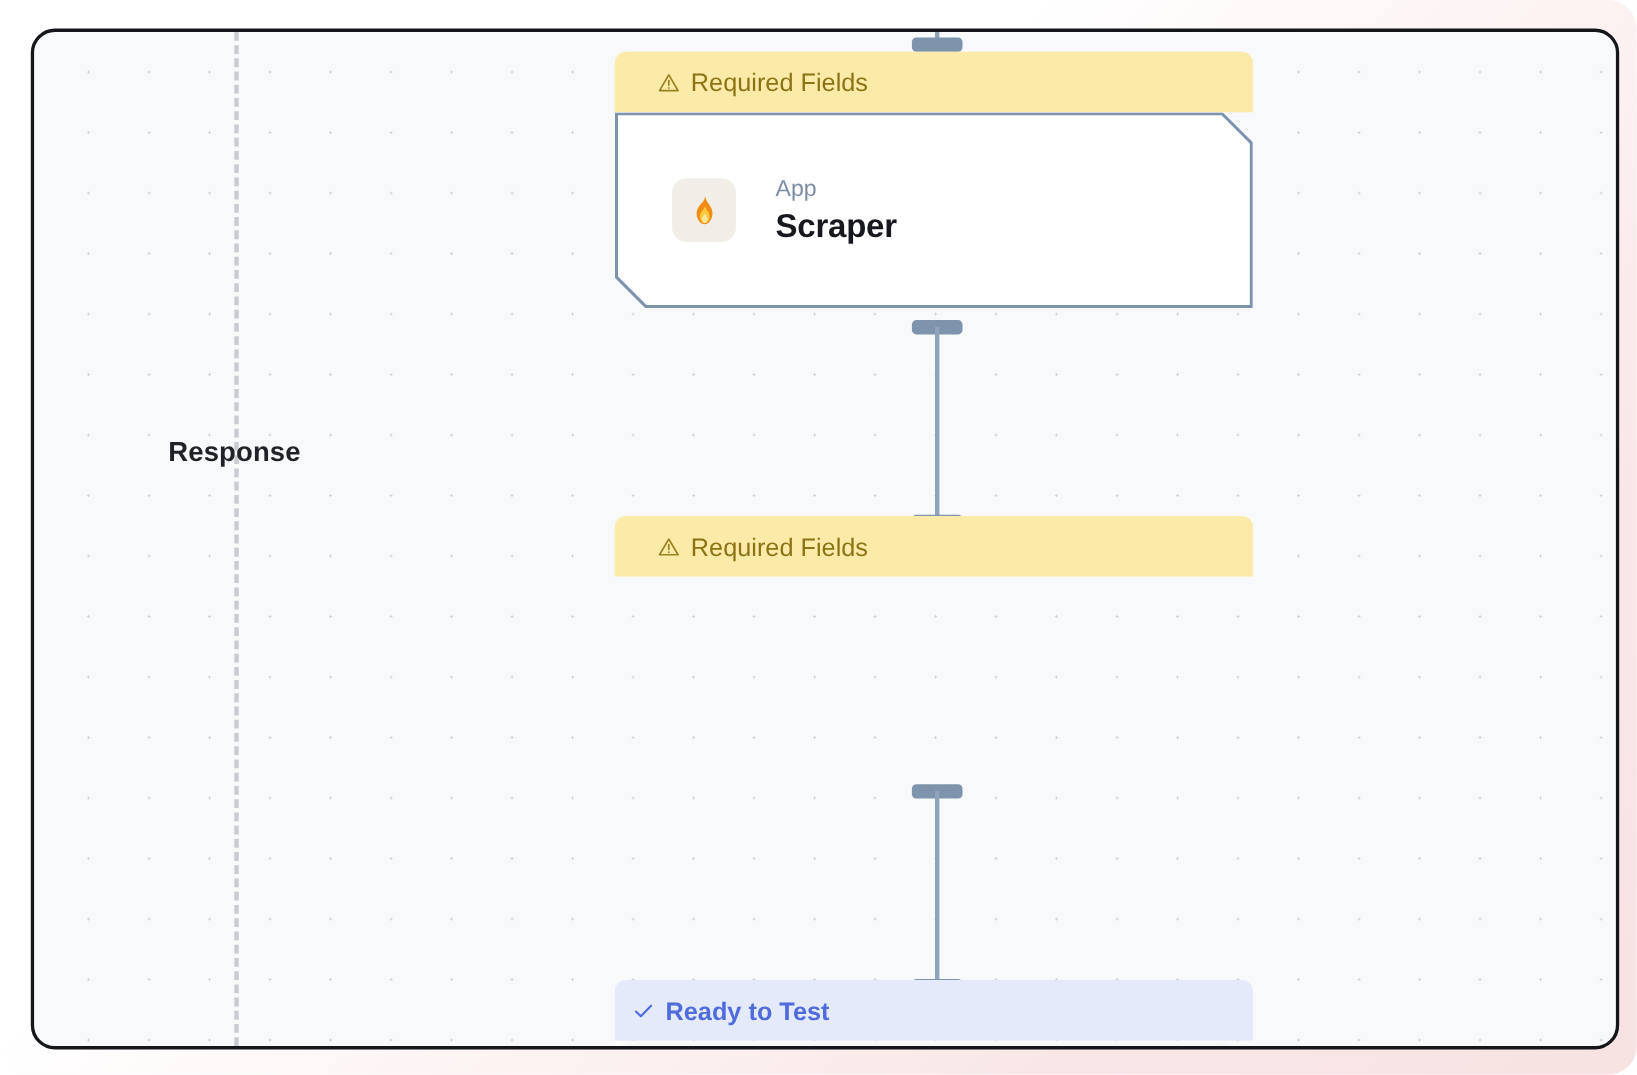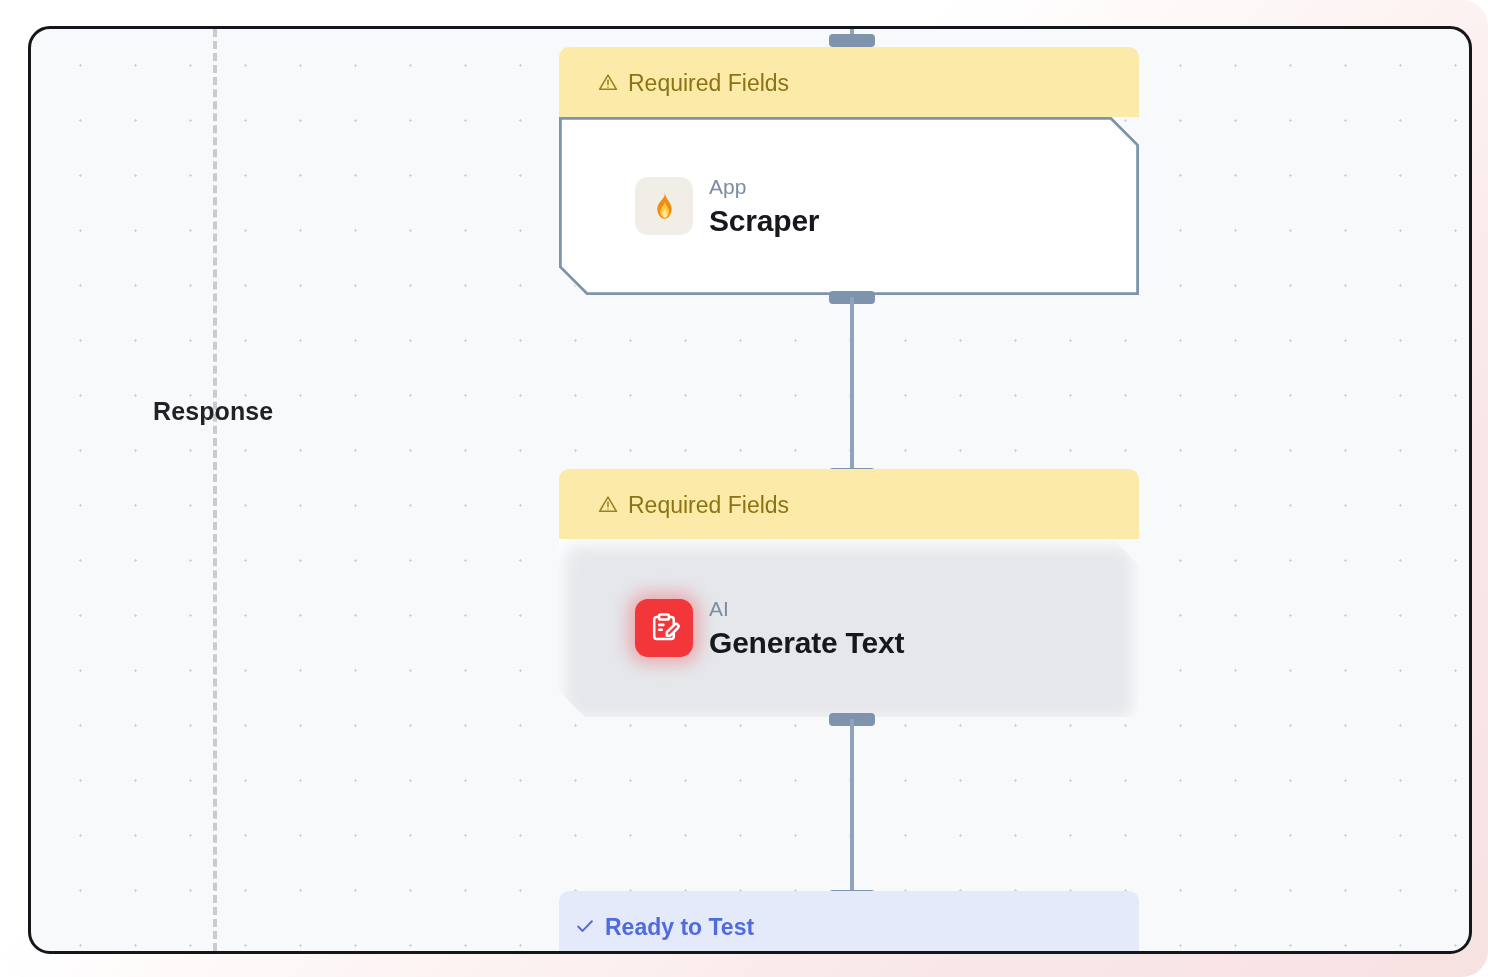--- a/index.html
+++ b/index.html
@@ -102,21 +102,21 @@
 
   
   .node {
     position: absolute;
     left: 0;
     width: 580px;
   }
 
   .node-banner {
     position: relative;
-    height: 70px;
+    height: 55px;
     display: flex;
     align-items: center;
     gap: 9px;
     padding: 0 0 0 38px;
     font-size: 23px;
     border-radius: 10px 10px 0 0;
   }
   .node-banner.warn {
     background: #fbeaa8;
     color: #8c7416;
@@ -139,22 +139,22 @@
     clip-path: polygon(
       0 0,
       calc(100% - 26px) 0,
       100% 26px,
       100% 100%,
       26px 100%,
       0 calc(100% - 26px)
     );
     display: flex;
     align-items: center;
-    padding-left: 76px;
-    gap: 16px;
+    padding-left: 52px;
+    gap: 36px;
   }
 
   
   .node-outline {
     position: absolute;
     inset: 0;
     pointer-events: none;
   }
   .node-outline svg { display: block; width: 100%; height: 100%; }
 
@@ -262,37 +262,20 @@
         <span class="banner-icon">
           <svg width="22" height="22" viewBox="0 0 24 24" fill="none" stroke="#9a8220" stroke-width="1.7" stroke-linecap="round" stroke-linejoin="round">
             <path d="M12 4.5 L21.2 20 L2.8 20 Z"></path>
             <line x1="12" y1="10" x2="12" y2="14.6"></line>
             <circle cx="12" cy="17.4" r=".85" fill="#9a8220" stroke="none"></circle>
           </svg>
         </span>
         <span class="banner-label">Required Fields</span>
       </div>
 
-      <div class="node-body">
-        <div class="node-shadow"></div>
-        <div class="icon-tile red">
-          <svg width="34" height="34" viewBox="0 0 24 24" fill="none" stroke="#ffffff" stroke-width="1.8" stroke-linecap="round" stroke-linejoin="round">
-            <path d="M15.5 4.2h1.6a1.8 1.8 0 0 1 1.8 1.8v4.1"></path>
-            <path d="M18.9 15.6V18a1.8 1.8 0 0 1-1.8 1.8H6.9A1.8 1.8 0 0 1 5.1 18V6a1.8 1.8 0 0 1 1.8-1.8h1.6"></path>
-            <rect x="8.5" y="2.4" width="7" height="3.6" rx="1.1"></rect>
-            <line x1="8.6" y1="9.8" x2="11.6" y2="9.8"></line>
-            <line x1="8.6" y1="13.2" x2="10.4" y2="13.2"></line>
-            <path d="M19.4 9.6 14 15v2.4h2.4l5.4-5.4a1.7 1.7 0 0 0-2.4-2.4z" fill="none"></path>
-          </svg>
-        </div>
-        <div class="node-text">
-          <div class="node-kicker">AI</div>
-          <div class="node-title">Generate Text</div>
-        </div>
-      </div>
     </div>
 
     <div class="connector-handle" style="top:684px;"></div>
     <div class="connector-stem" style="top:690px;height:178px;"></div>
     <div class="connector-handle" style="top:861px;"></div>
 
     <div class="node" style="top:862px;">
       <div class="node-banner ready">
         <span class="banner-icon">
           <svg width="22" height="22" viewBox="0 0 24 24" fill="none" stroke="#4f6bdc" stroke-width="2.1" stroke-linecap="round" stroke-linejoin="round">

